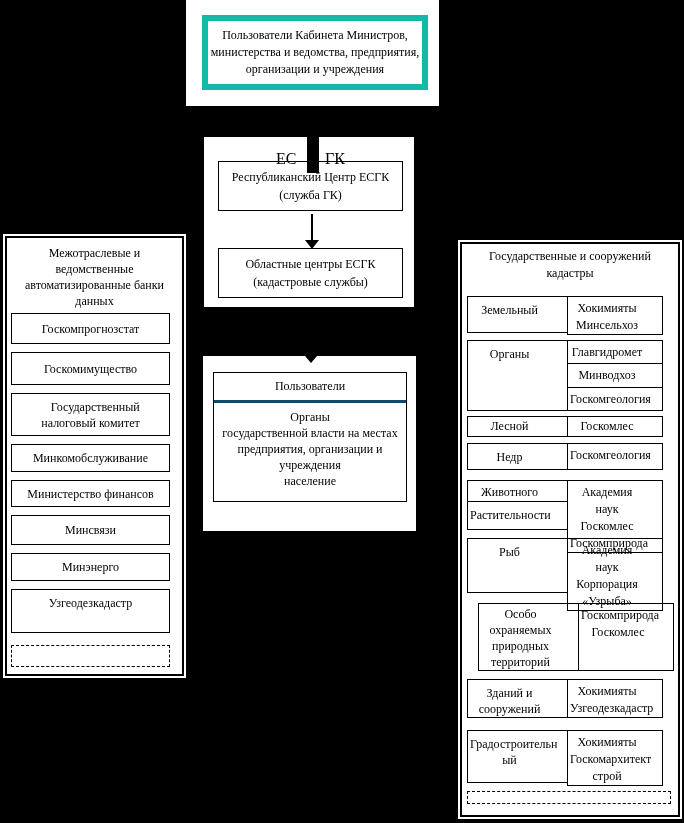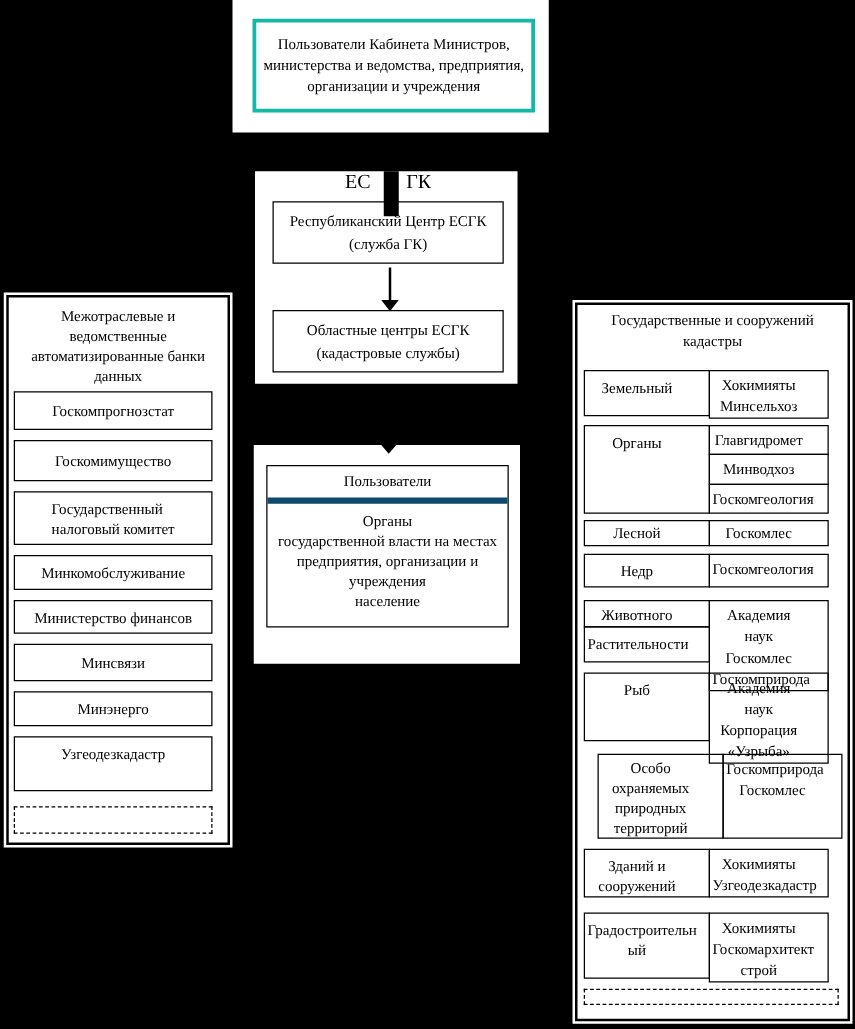--- a/index.html
+++ b/index.html
@@ -4,61 +4,61 @@
 <style>
   html,body{margin:0;padding:0;background:#000;}
   .stage{position:relative;width:684px;height:823px;background:#000;
          font-family:"Liberation Serif","DejaVu Serif",serif;color:#000;font-size:12px;overflow:hidden;}
   .panel{position:absolute;background:#fff;}
   .inner-frame{position:absolute;left:2px;top:2px;right:2px;bottom:2px;border:2px solid #000;}
   .lines{white-space:pre-line;}
 
   
   #top-area{left:186px;top:0;width:253px;height:106px;}
-  #top-box{position:absolute;left:16px;top:15px;width:226px;height:75px;border:3px solid #14b8a6;
+  #top-box{position:absolute;left:16px;top:15px;width:226px;height:75px;border:6px solid #14b8a6;
            box-sizing:border-box;display:flex;align-items:center;justify-content:center;
            text-align:center;line-height:17px;}
 
   
   #mid-panel{left:204px;top:137px;width:210px;height:170px;}
   #black-bar{position:absolute;left:103px;top:0;width:12px;height:36px;background:#000;}
-  .ec-gk{position:absolute;top:0;font-size:16px;}
+  .ec-gk{position:absolute;top:13px;font-size:16px;}
   #label-es{left:72px;}
   #label-gk{left:121px;}
   .mid-box{position:absolute;left:14px;width:185px;height:50px;border:1px solid #000;box-sizing:border-box;
            display:flex;align-items:center;justify-content:center;text-align:center;line-height:18px;}
   #rc-box{top:24px;}
   #ob-box{top:111px;}
   #mid-arrow-line{position:absolute;left:107px;top:77px;width:2px;height:27px;background:#000;}
   #mid-arrow-head{position:absolute;left:101px;top:103px;width:0;height:0;
                   border-left:7px solid transparent;border-right:7px solid transparent;border-top:9px solid #000;}
 
   
   #left-panel{left:3px;top:234px;width:183px;height:444px;}
   #left-title{position:absolute;left:0;right:0;top:11px;text-align:center;line-height:16px;}
   #left-items{position:absolute;left:8px;top:79px;width:159px;}
   .left-item{border:1px solid #000;box-sizing:border-box;margin-bottom:8px;
-             display:flex;align-items:center;justify-content:center;text-align:left;line-height:16px;
+             display:flex;align-items:center;justify-content:center;text-align:right;line-height:16px;
              white-space:pre-line;}
   .left-item:nth-child(1){height:31px;}
   .left-item:nth-child(2){height:33px;}
   .left-item:nth-child(3){height:43px;}
   .left-item:nth-child(4){height:28px;}
   .left-item:nth-child(5){height:27px;}
   .left-item:nth-child(6){height:30px;}
   .left-item:nth-child(7){height:28px;}
   .left-item:nth-child(8){height:44px;align-items:flex-start;padding-top:5px;}
   #left-dashed{position:absolute;left:8px;top:411px;width:157px;height:20px;border:1px dashed #000;}
 
   
   #users-panel{left:203px;top:356px;width:213px;height:175px;}
   #users-arrow-tip{position:absolute;left:102px;top:0;width:0;height:0;
                    border-left:6px solid transparent;border-right:6px solid transparent;border-top:7px solid #000;}
   #users-box{position:absolute;left:10px;top:16px;width:194px;height:130px;border:1px solid #000;box-sizing:border-box;}
-  #users-header{height:30px;border-bottom:5px solid #0c4a6e;box-sizing:border-box;
+  #users-header{height:30px;border-bottom:3px solid #0c4a6e;box-sizing:border-box;
                 display:flex;align-items:center;justify-content:center;}
   #users-body{padding-top:6px;text-align:center;line-height:16px;}
 
   
   #right-panel{left:458px;top:240px;width:224px;height:579px;}
   #right-title{position:absolute;left:0;right:0;top:8px;text-align:center;line-height:17px;}
   #kadastr-rows{position:absolute;left:9px;top:56px;width:207px;}
   .k-row{display:flex;align-items:stretch;}
   .k-left{width:101px;display:flex;flex-direction:column;}
   .k-right{width:96px;margin-left:-1px;display:flex;flex-direction:column;border-radius:18px;}

